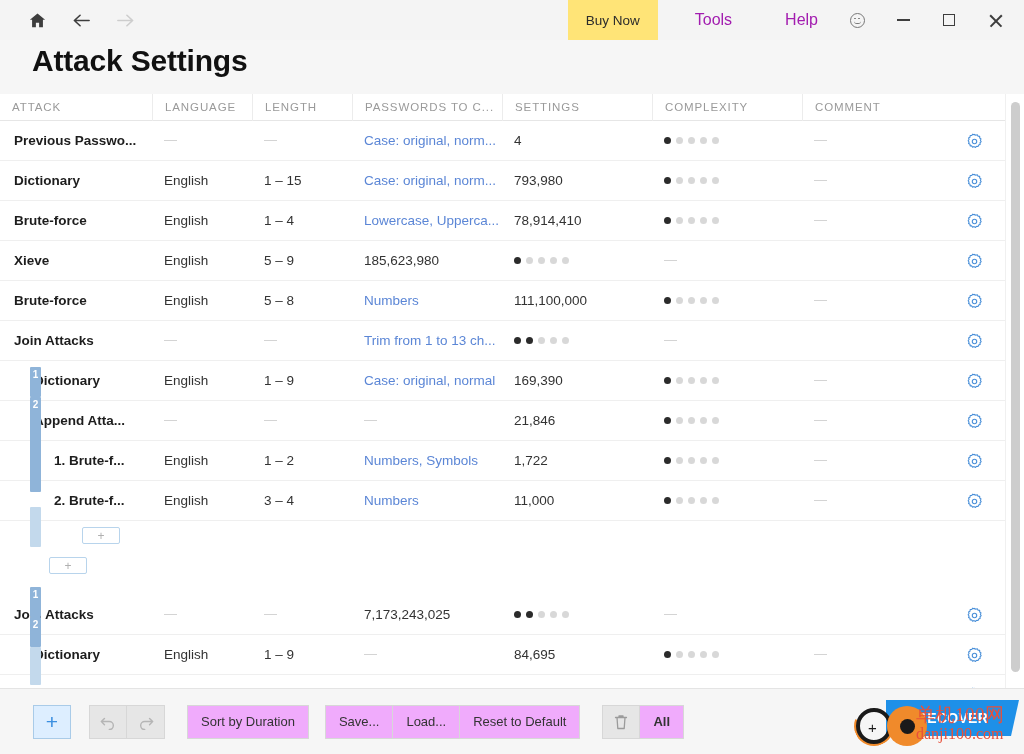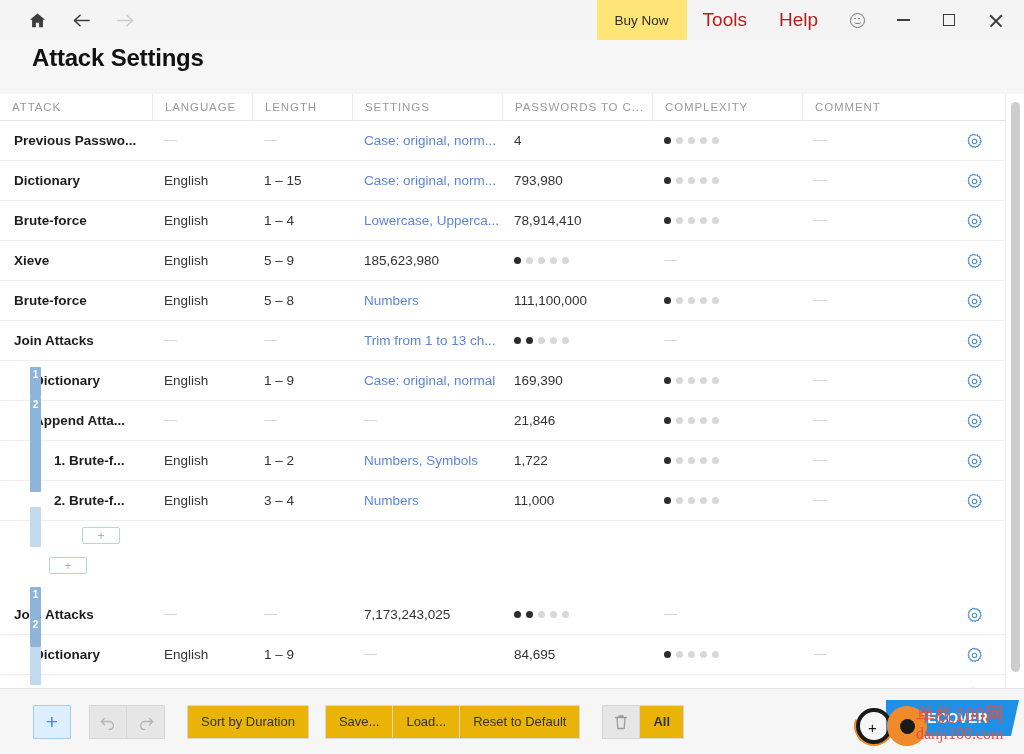--- a/index.html
+++ b/index.html
@@ -38,26 +38,27 @@
     background: #ffe477;
     color: #2c2c2c;
     font-size: 13.5px;
     display: flex; align-items: center; justify-content: center;
     padding: 0 18px;
     cursor: pointer;
     border: none;
     font-family: "Liberation Sans", sans-serif;
   }
   .menu-link {
-    font-size: 19px;
-    color: #b91c1c;
+    font-size: 16px;
+    color: #a21caf;
     padding: 0 16px;
     height: 40px;
     display: flex; align-items: center;
     cursor: pointer;
+    margin-left: 21px;
   }
   .win-ctrls { display: flex; align-items: center; padding-right: 6px; }
   .win-btn {
     width: 46px; height: 40px;
     display: flex; align-items: center; justify-content: center;
     cursor: pointer;
     color: #3d3d3d;
   }
   .smiley { width: 15px; height: 15px; border: 1.4px solid #777; border-radius: 50%; position: relative; }
   .smiley::before, .smiley::after {
@@ -78,21 +79,21 @@
   .xmark::before, .xmark::after {
     content: ""; position: absolute; left: 0; top: 7px;
     width: 16px; height: 1.5px; background: #3d3d3d;
   }
   .xmark::before { transform: rotate(45deg); }
   .xmark::after { transform: rotate(-45deg); }
 
   
   .page-title {
     position: absolute; top: 44px; left: 32px;
-    font-size: 24px; font-weight: bold; color: #111;
+    font-size: 30px; font-weight: bold; color: #111;
     letter-spacing: -0.2px;
   }
 
   
   .table-header {
     position: absolute; top: 94px; left: 0;
     width: 1005px; height: 27px;
     background: #ffffff;
     border-bottom: 1px solid #e6e6e6;
     display: flex; align-items: center;
@@ -214,21 +215,21 @@
   
   .toolbar {
     position: absolute; bottom: 0; left: 0;
     width: 1024px; height: 66px;
     background: #f6f6f6;
     border-top: 1px solid #e4e4e4;
     display: flex; align-items: center;
   }
   .tb-btn {
     height: 34px;
-    background: #eab308;
+    background: #f0abfc;
     border: 1px solid #d7d7d7;
     font-size: 13px;
     color: #333;
     display: flex; align-items: center; justify-content: center;
     padding: 0 13px;
     cursor: pointer;
     font-family: "Liberation Sans", sans-serif;
   }
   .tb-add {
     width: 38px; height: 34px;
@@ -361,22 +362,22 @@
         </div>
     </div>
   </div>
 
   <div class="page-title">Attack Settings</div>
 
   <div class="table-header">
     <div class="th c-attack">ATTACK</div>
     <div class="th c-language">LANGUAGE</div>
     <div class="th c-length">LENGTH</div>
+    <div class="th c-pwds">PASSWORDS TO C...</div>
     <div class="th c-settings">SETTINGS</div>
-    <div class="th c-pwds">PASSWORDS TO C...</div>
     <div class="th c-complex">COMPLEXITY</div>
     <div class="th c-comment">COMMENT</div>
   </div>
 
   <div class="table-body">
     <div id="rows-host">
         <div class="row ">
           <div class="cell attack" style="width:152px">Previous Passwo...</div>
           <div class="cell plain" style="width:100px">
             <span class="dashline"></span>

